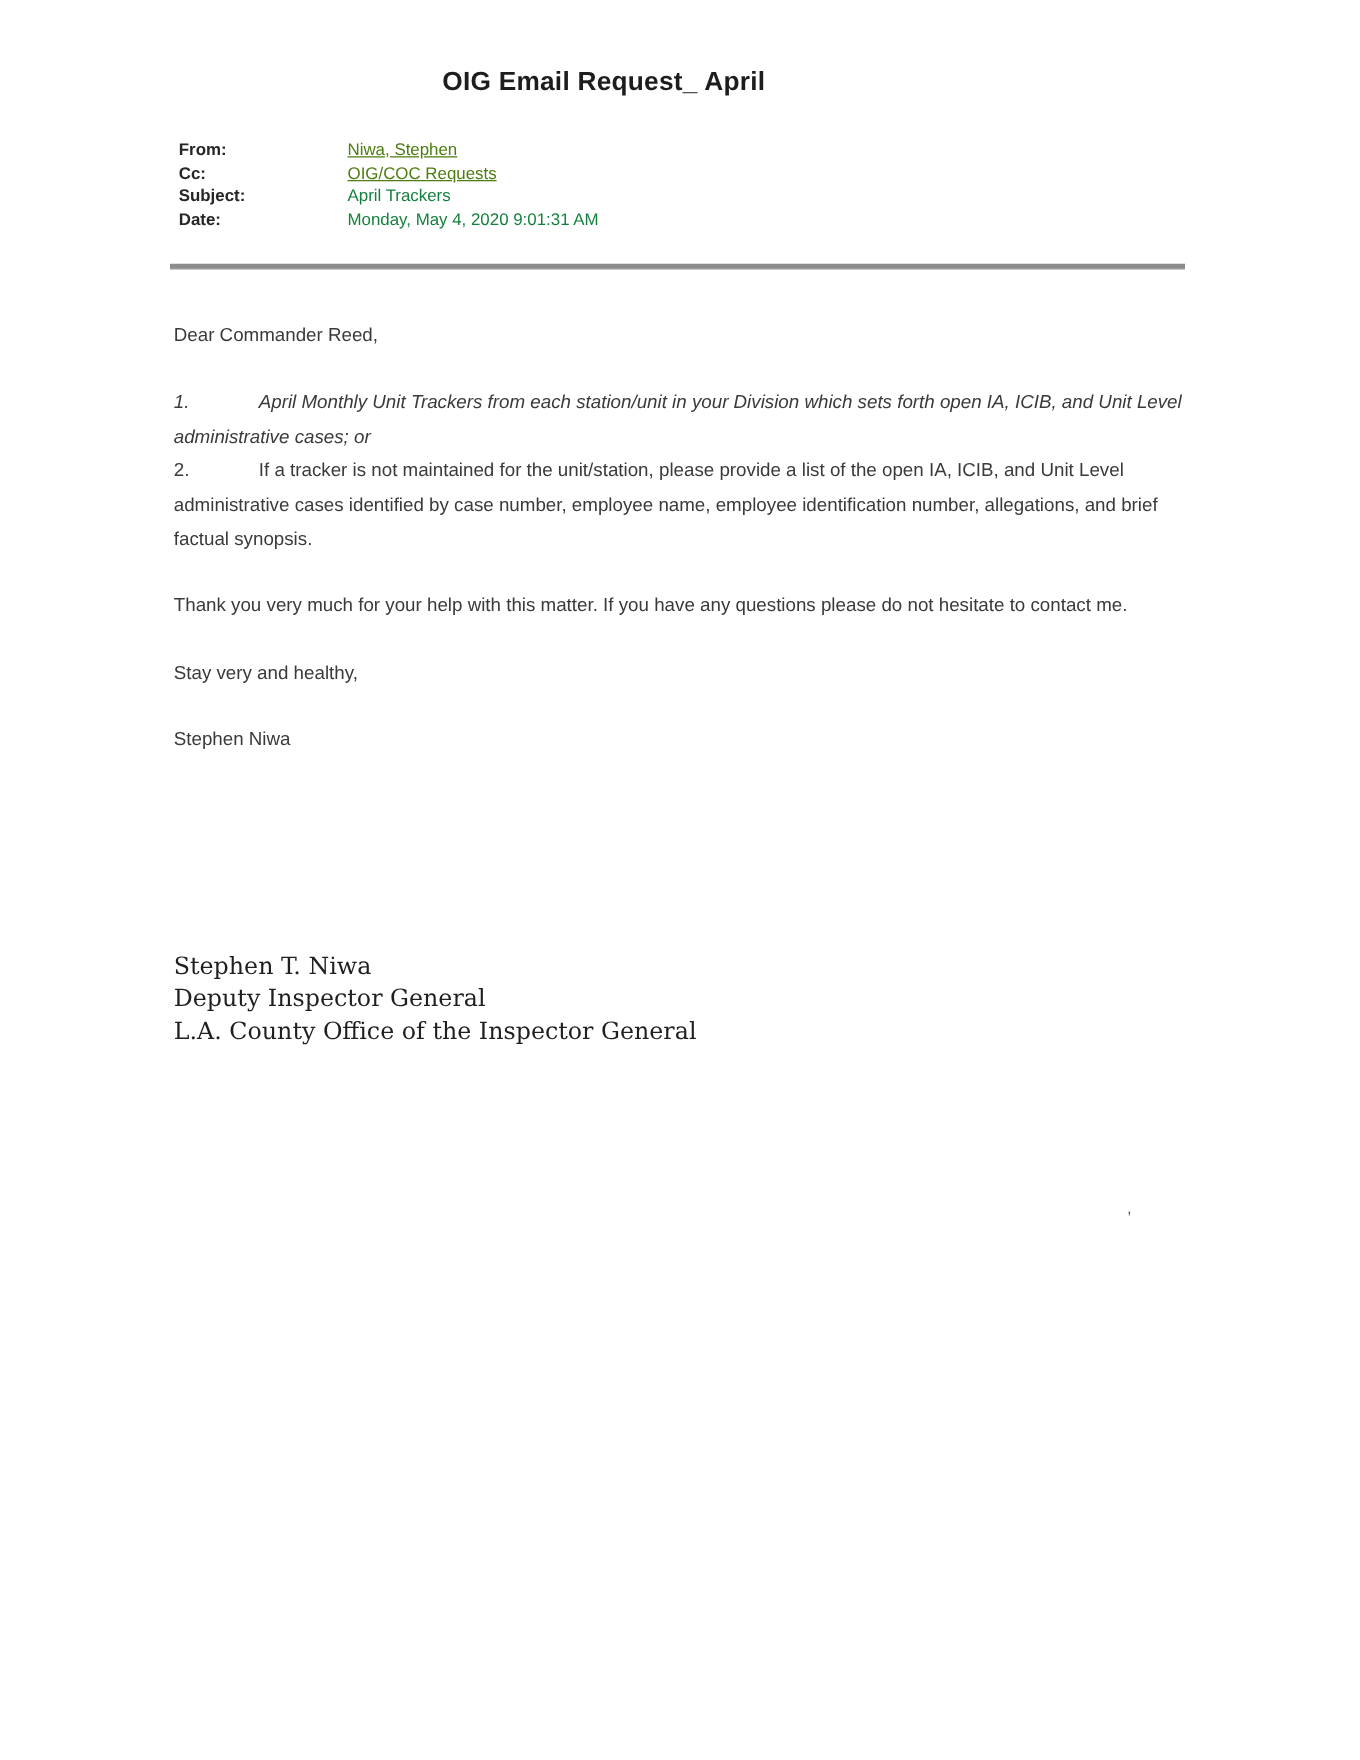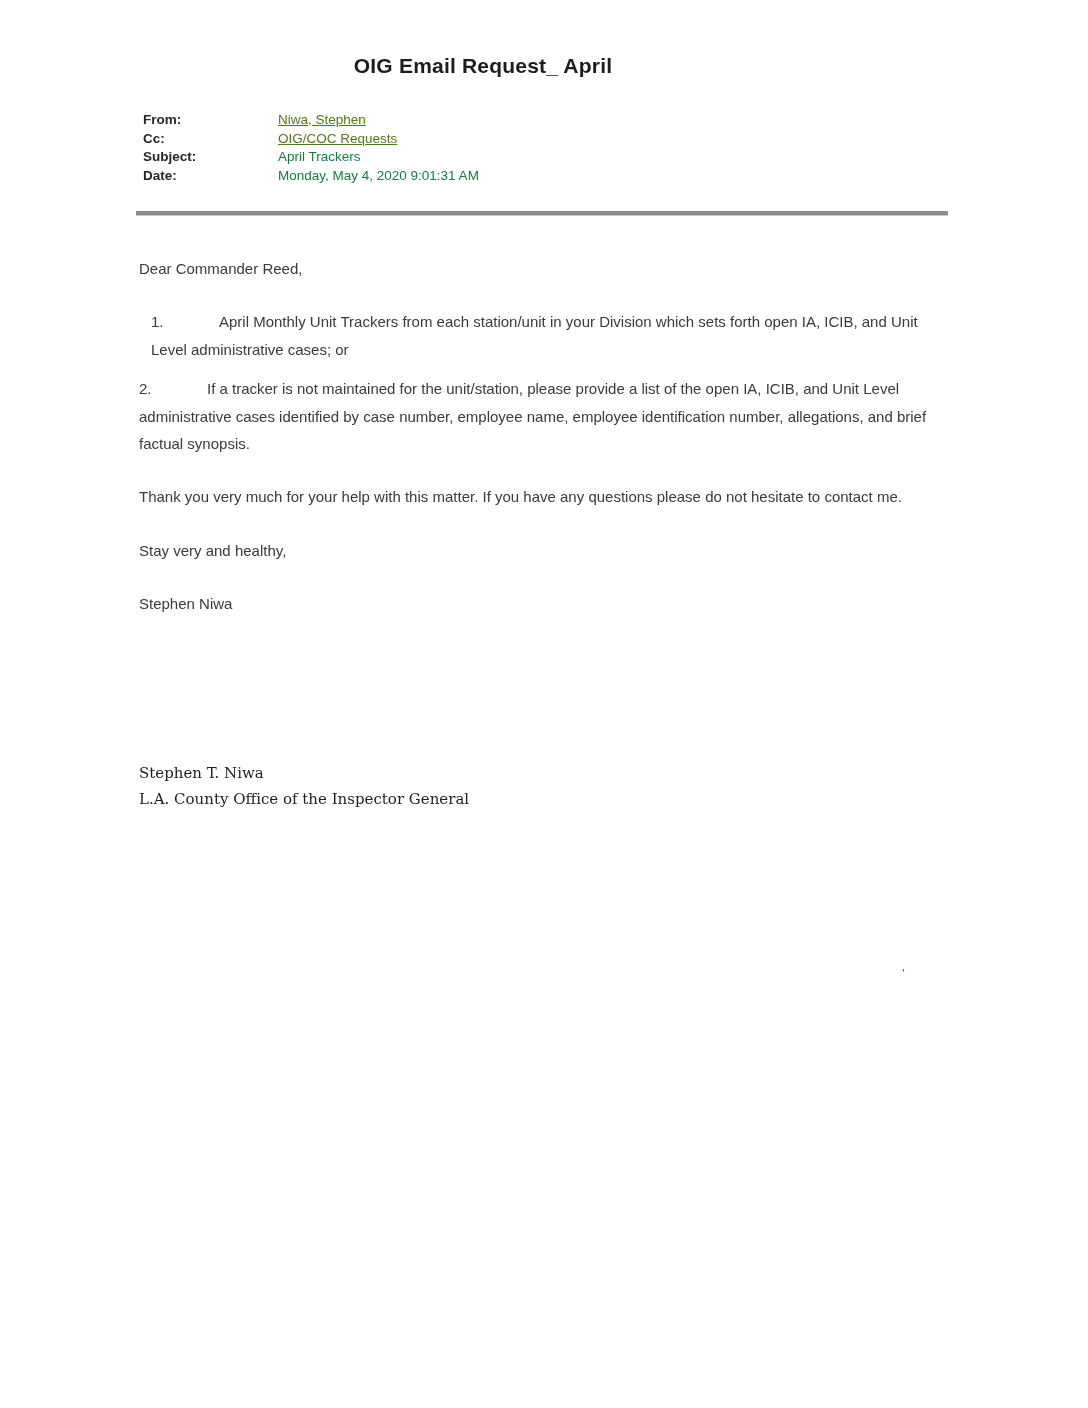--- a/index.html
+++ b/index.html
@@ -65,33 +65,33 @@
   .body-content {
     position: absolute;
     top: 255px;
     left: 139px;
     width: 814px;
     font-size: 15px;
     line-height: 27.4px;
     color: #3a3a3a;
   }
   .body-content p { margin: 0 0 26px 0; }
-  .body-content p.tight { margin: 12px; }
+  .body-content p.tight { margin: 0; font-style: italic; }
   .item-num {
     display: inline-block;
     width: 68px;
   }
   .sender-name { margin-bottom: 0; }
 
   .signature {
     position: absolute;
     top: 760px;
     left: 139px;
     font-family: "DejaVu Serif", serif;
-    font-size: 15px;
+    font-size: 19px;
     line-height: 26px;
     font-weight: 500;
     color: #1f1f1f;
   }
 
   .stray-mark {
     position: absolute;
     top: 966px;
     left: 902px;
     font-size: 13px;
@@ -136,18 +136,19 @@
 
     <p>Thank you very much for your help with this matter. If you have any questions please do not hesitate to contact me.</p>
 
     <p>Stay very and healthy,</p>
 
     <p class="sender-name">Stephen Niwa</p>
   </div>
 
   <div class="signature">
     <div>Stephen T. Niwa</div>
+    <div>Deputy Inspector General</div>
     <div>L.A. County Office of the Inspector General</div>
   </div>
 
   <div class="stray-mark">’</div>
 
 </div>
 
 </body></html>

